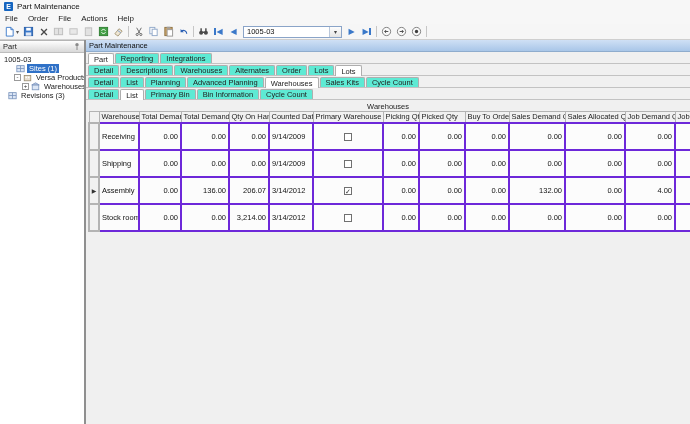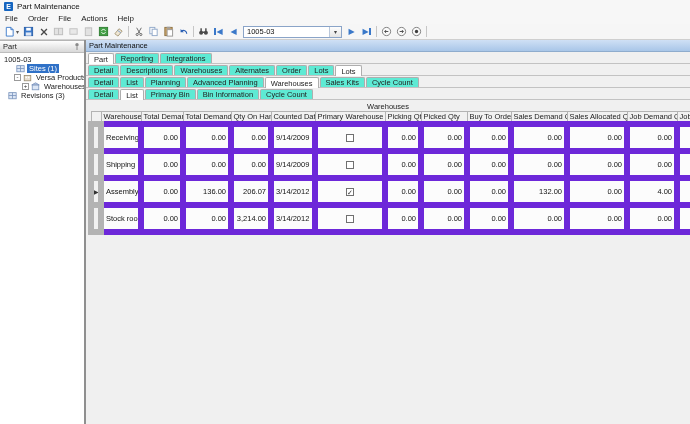--- a/index.html
+++ b/index.html
@@ -59,21 +59,21 @@
   .tab { font-size:7.5px; padding:0 5px 1px; height:10px; line-height:10px;
     border:1px solid #aeaeae; border-bottom:none; border-radius:2px 2px 0 0;
     background:#5eead4; margin-right:1px; color:#222; position:relative; }
   .tab.active { background:#fff; height:11px; line-height:11px; margin-bottom:-1px; z-index:2; }
   .group-label { text-align:center; font-size:7.5px; color:#222; margin-top:3px; height:8px; line-height:8px; }
   
   .grid-wrap { position:absolute; left:2px; right:0; top:71px; bottom:0; overflow:hidden; }
   table.grid { border-collapse:collapse; table-layout:fixed; width:614px; font-size:7.5px; }
   .grid th { height:11px; background:#f1f1f1; border:1px solid #b3b3b3;
     font-weight:normal; text-align:left; padding:0 2px; white-space:nowrap; overflow:hidden; color:#222; }
-  .grid td { height:27px; background:#fcfcfc; border:6px solid #6d28d9;
+  .grid td { height:27px; background:#fcfcfc; border:2px solid #6d28d9;
     padding:0 2px; white-space:nowrap; overflow:hidden; color:#111; }
   .grid td.num { text-align:right; }
   .grid td.ctr { text-align:center; }
   .grid td.marker, .grid th.marker { background:#f1f1f1; border-color:#b3b3b3;
     text-align:center; font-size:6px; color:#333; padding:0; }
   .grid col:nth-child(1){width:10px} .grid col:nth-child(2){width:40px}
   .grid col:nth-child(3){width:42px} .grid col:nth-child(4){width:48px}
   .grid col:nth-child(5){width:40px} .grid col:nth-child(6){width:44px}
   .grid col:nth-child(7){width:70px} .grid col:nth-child(8){width:36px}
   .grid col:nth-child(9){width:46px} .grid col:nth-child(10){width:44px}

